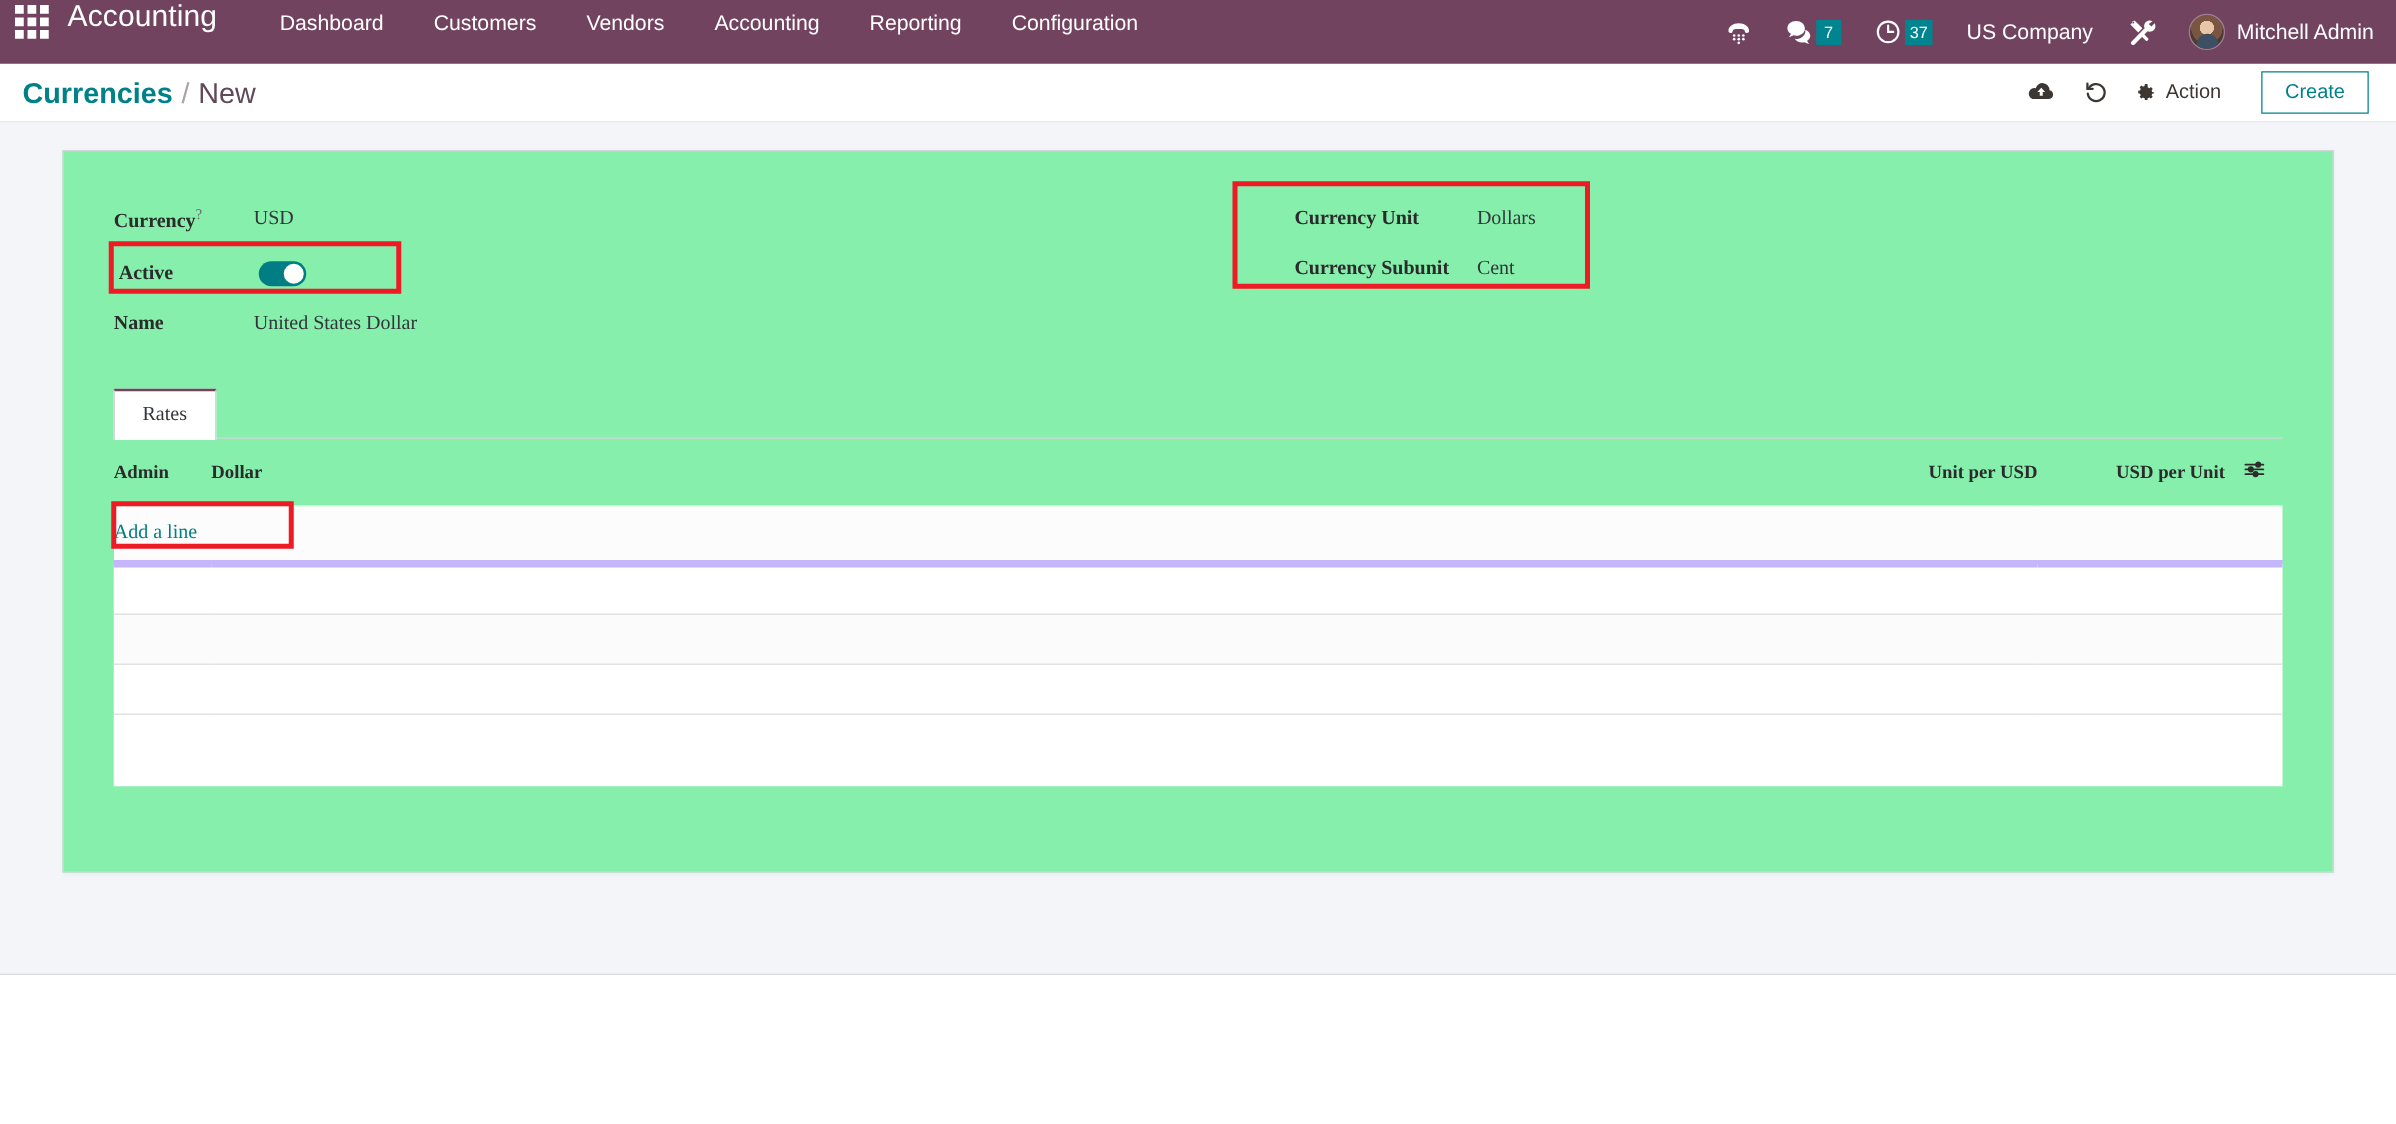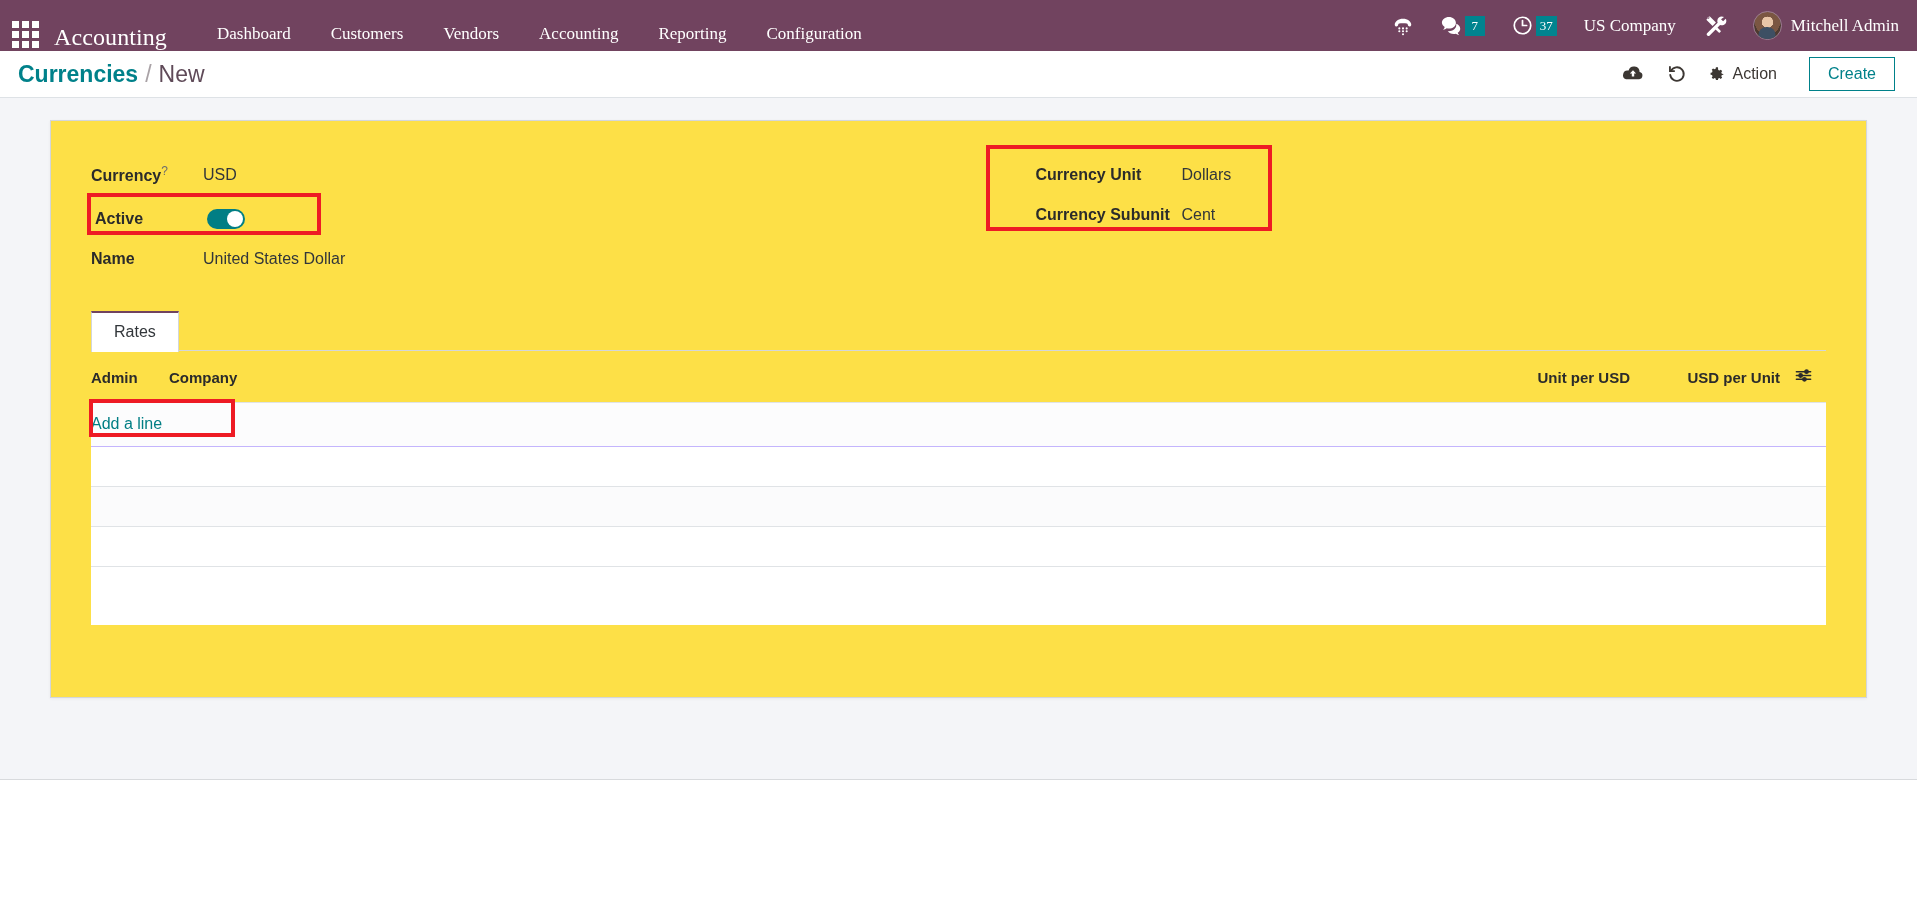--- a/index.html
+++ b/index.html
@@ -8,25 +8,24 @@
     background: #ffffff;
     font-family: "Liberation Sans", sans-serif;
     -webkit-font-smoothing: antialiased;
   }
 
   
   .navbar {
     height: 51px;
     background: #71435f;
     display: flex;
-    align-items: flex-end;
+    align-items: flex-start;
     color: #ffffff;
-    padding: 0 14px 0 8px;
+    padding: 0 14px 17px 8px;
     position: relative;
-    font-family: Liberation Serif, serif;
   }
   .apps-grid {
     width: 34px; height: 34px;
     display: grid;
     grid-template-columns: repeat(3, 7px);
     grid-template-rows: repeat(3, 7px);
     gap: 3px;
     justify-content: center;
     align-content: center;
     cursor: pointer;
@@ -134,25 +133,26 @@
   
   .app-body {
     background: #f4f5f8;
     height: 682px;
     border-bottom: 1px solid #d8dadd;
     padding: 22px 0 0 0;
     overflow: hidden;
   }
   .sheet-wrap { padding: 0 50px; }
   .sheet {
-    background: #fde047;
+    background: #86efac;
     border: 1px solid #d3d6da;
     box-shadow: 0 1px 3px rgba(0,0,0,.05);
     min-height: 578px;
     padding: 22px 0 0 0;
+    font-family: Liberation Serif, serif;
   }
 
   
   .form-cols { display: flex; padding: 12px 40px 0 40px; }
   .form-col { width: 50%; }
   .form-col.right { padding-left: 36px; }
   .field-row {
     display: flex; align-items: center;
     min-height: 40px;
     position: relative;
@@ -209,21 +209,21 @@
     font-size: 15px; font-weight: bold; color: #2b2b2b;
     text-align: left; padding: 15px 0 14px 0;
     border-bottom: 1px solid #e0e3e6;
     white-space: nowrap;
   }
   .rates-table th.num { text-align: right; }
   .rates-table th.opt { width: 46px; text-align: center; }
   .addline-row td {
     background: #fcfcfd;
     padding: 12px 0 13px 0;
-    border-bottom: 1px solid #c4b5fd;
+    border-bottom: 6px solid #c4b5fd;
     position: relative;
   }
   .add-line-link {
     color: #017e84; font-size: 16px; cursor: pointer;
     display: inline-block;
   }
   .empty-row td { height: 40px; border-bottom: 1px solid #e0e3e6; background: #ffffff; }
   .empty-row.alt td { background: #fbfbfc; }
   .tail-row td { height: 58px; border-bottom: none; background: #ffffff; }
 </style>
@@ -393,21 +393,21 @@
           <colgroup>
             <col style="width:78px">
               <col>
               <col style="width:150px">
               <col style="width:150px">
               <col style="width:46px">
           </colgroup>
           <thead>
             <tr>
               <th>Admin</th>
-              <th>Company</th>
+              <th>Dollar</th>
               <th class="num">Unit per USD</th>
               <th class="num">USD per Unit</th>
               <th class="opt">
                 <svg width="19" height="19" viewBox="0 0 24 24" fill="none" stroke="#2b2b2b" stroke-width="1.9" stroke-linecap="round" aria-hidden="true">
                   <path d="M3 7.2h18"></path>
                     <path d="M3 12h18"></path>
                     <path d="M3 16.8h18"></path>
                   <circle cx="15.8" cy="7.2" r="2.1" fill="#2b2b2b"></circle>
                   <circle cx="8.4" cy="12" r="2.1" fill="#2b2b2b"></circle>
                   <circle cx="13.2" cy="16.8" r="2.1" fill="#2b2b2b"></circle>

